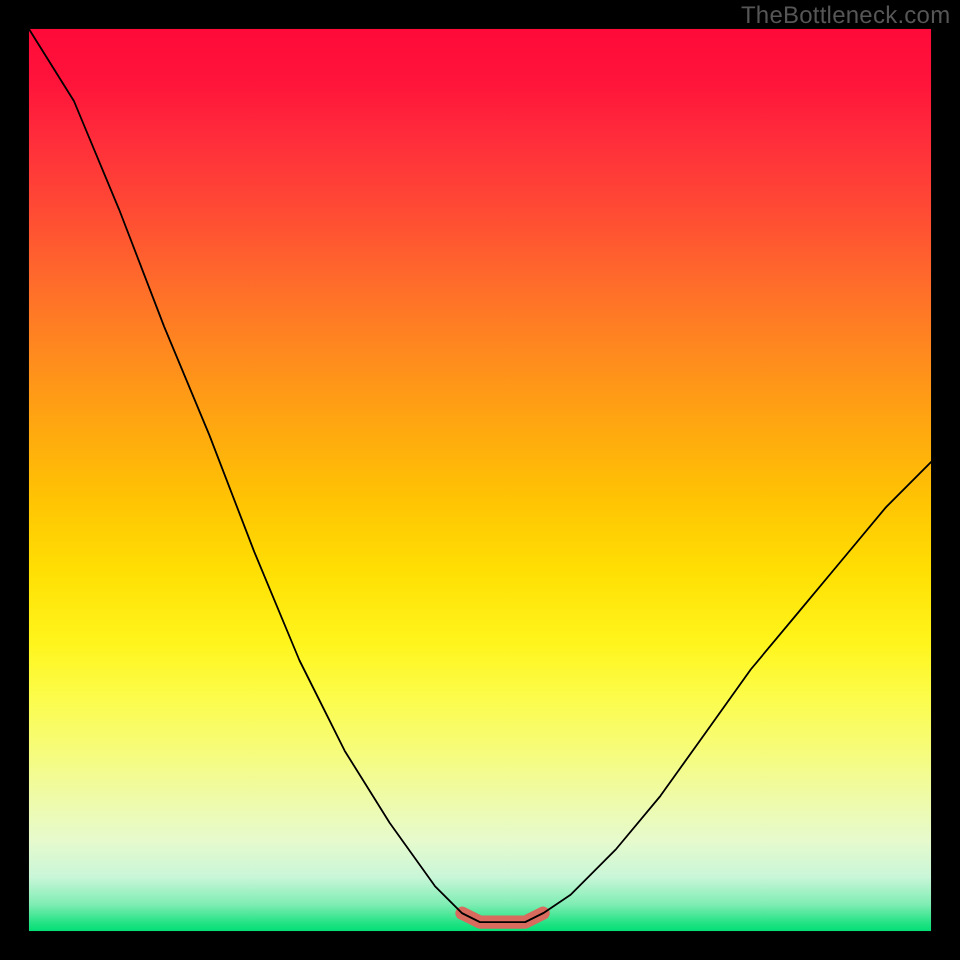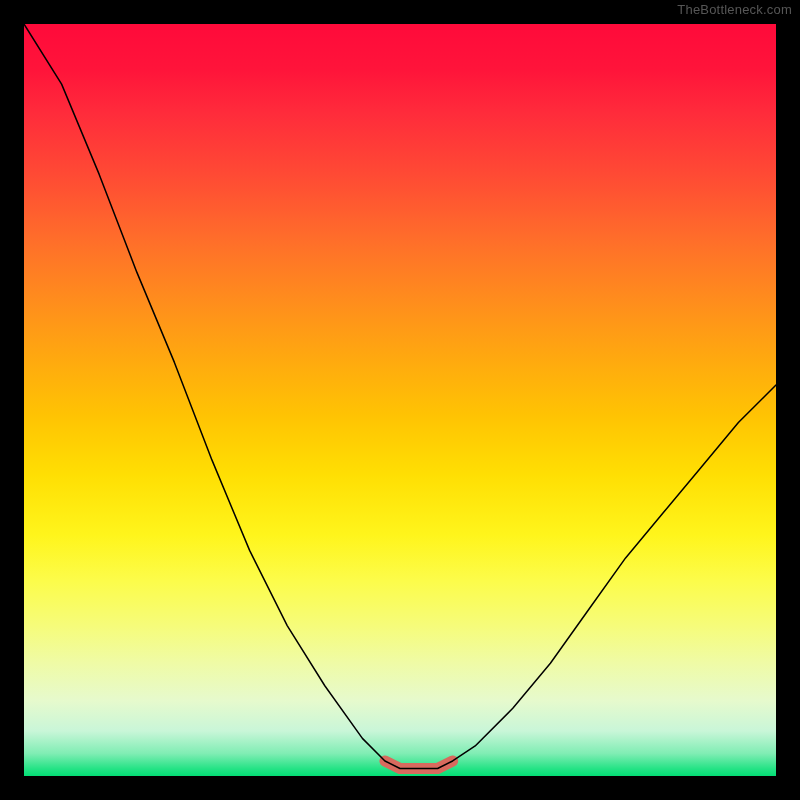--- a/index.html
+++ b/index.html
@@ -55,21 +55,21 @@
     position: absolute;
     left: 0; top: 0;
     width: 100%;
     height: 100%;
   }
   .watermark {
     position: absolute;
     top: 2px;
     right: 8px;
     color: #565656;
-    font-size: 13px;
+    font-size: 20px;
     font-weight: 400;
     letter-spacing: 0.2px;
     user-select: none;
     text-align: center;
   }
 </style>
 </head>
 <body>
 
 <div class="frame">

